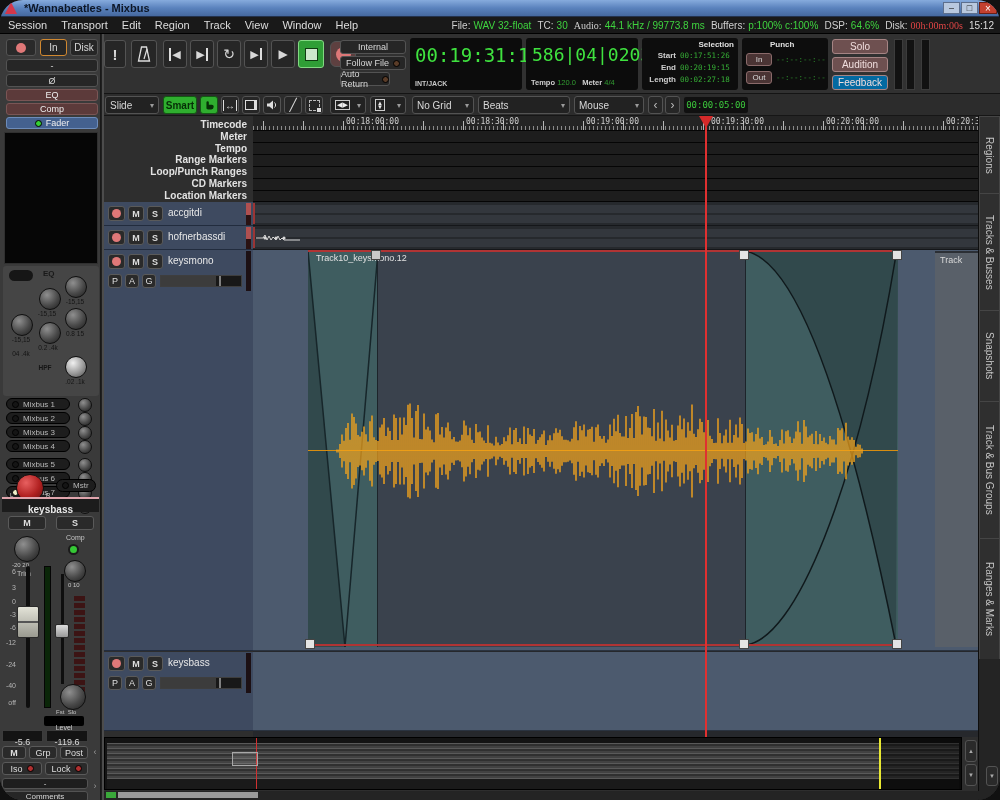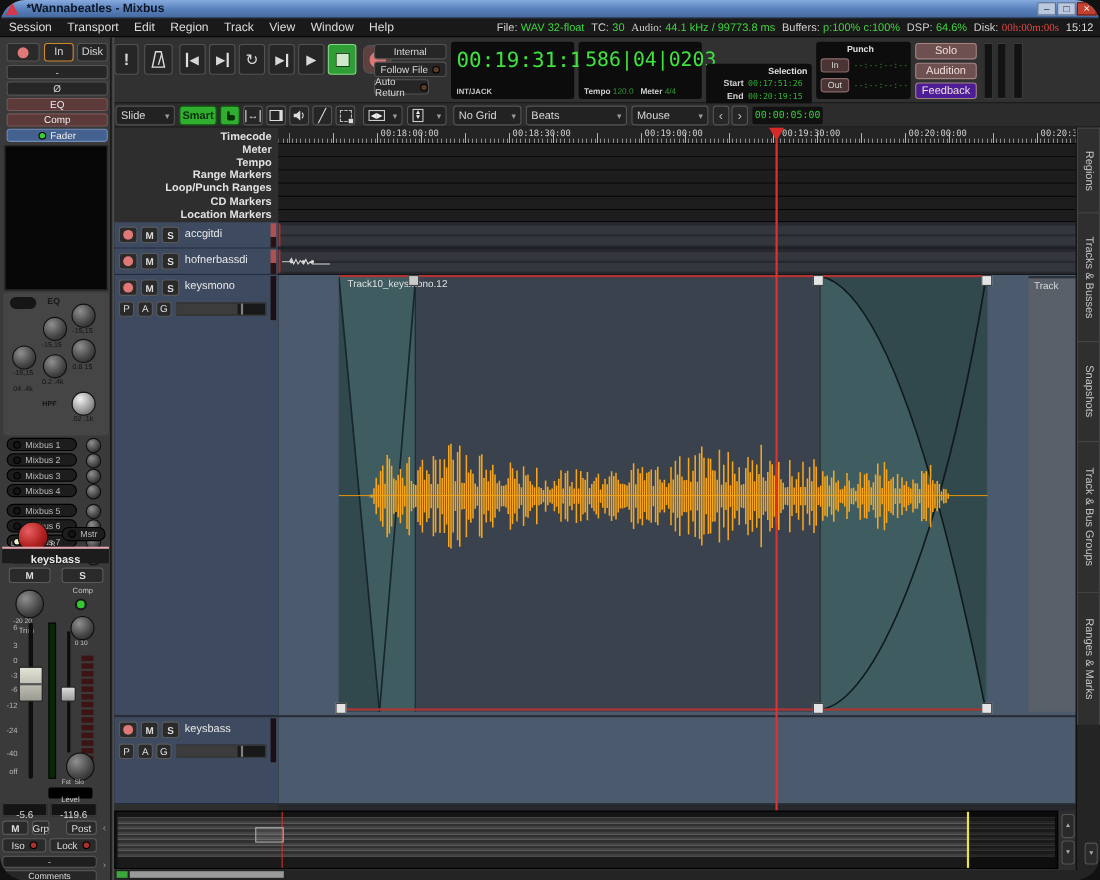--- a/index.html
+++ b/index.html
@@ -118,41 +118,41 @@
   <div class="a clk" style="left:526px;top:38px;width:112px;height:52px;border-radius:3px;">
     <div class="a" style="left:6px;top:6px;font-size:18px;">586|04|0203</div>
     <div class="a" style="left:5px;bottom:3px;font-size:7.5px;font-family:'Liberation Sans',sans-serif;">
       <span class="dim" style="font-weight:bold;">Tempo</span>
       <span class="g" style="opacity:.7;">120.0</span>&nbsp;&nbsp;
       <span class="dim" style="font-weight:bold;">Meter</span>
       <span class="g" style="opacity:.7;">4/4</span>
     </div>
   </div>
 
-  <div class="a" style="left:642px;top:38px;width:96px;height:52px;background:#0d0d0d;border-radius:3px;margin-top:20px;">
+  <div class="a" style="left:642px;top:38px;width:96px;height:52px;background:#0d0d0d;border-radius:3px;">
     <span class="a" style="right:4px;top:2px;font-size:8px;color:#e0e0e0;font-weight:bold;">Selection</span>
     <span class="a dim" style="left:0;top:13px;width:34px;text-align:right;font-size:8px;font-weight:bold;">Start</span>
     <span class="a g mono" style="left:38px;top:13px;font-size:7.5px;opacity:.8;">00:17:51:26</span>
     <span class="a dim" style="left:0;top:25px;width:34px;text-align:right;font-size:8px;font-weight:bold;">End</span>
     <span class="a g mono" style="left:38px;top:25px;font-size:7.5px;opacity:.8;">00:20:19:15</span>
     <span class="a dim" style="left:0;top:37px;width:34px;text-align:right;font-size:8px;font-weight:bold;">Length</span>
     <span class="a g mono" style="left:38px;top:37px;font-size:7.5px;opacity:.8;">00:02:27:18</span>
   </div>
 
   <div class="a" style="left:742px;top:38px;width:86px;height:52px;background:#0d0d0d;border-radius:3px;">
     <span class="a" style="left:28px;top:2px;font-size:8px;color:#e0e0e0;font-weight:bold;">Punch</span>
     <div class="b" style="left:4px;top:15px;width:26px;height:13px;font-size:8px;background:#4a3434;border-color:#8a6a6a;">In</div>
     <span class="a g mono" style="left:34px;top:17px;font-size:7.5px;opacity:.6;">--:--:--:--</span>
     <div class="b" style="left:4px;top:33px;width:26px;height:13px;font-size:8px;background:#4a3434;border-color:#8a6a6a;">Out</div>
     <span class="a g mono" style="left:34px;top:35px;font-size:7.5px;opacity:.6;">--:--:--:--</span>
   </div>
 
   <div class="b" style="left:832px;top:39px;width:56px;height:15px;background:#6e5050;border-color:#a58484;color:#f0dede;">Solo</div>
   <div class="b" style="left:832px;top:57px;width:56px;height:15px;background:#6e5050;border-color:#a58484;color:#f0dede;">Audition</div>
-  <div class="b" style="left:832px;top:75px;width:56px;height:15px;background:#4c1d95;border-color:#a58484;color:#f0dede;">Feedback</div>
+  <div class="b" style="left:832px;top:75px;width:56px;height:15px;background:#0369a1;border-color:#a58484;color:#f0dede;">Feedback</div>
 
   <div class="a" style="left:894px;top:39px;width:9px;height:51px;background:#121212;border:1px solid #3c3c3c;"></div>
   <div class="a" style="left:906px;top:39px;width:9px;height:51px;background:#121212;border:1px solid #3c3c3c;"></div>
   <div class="a" style="left:921px;top:39px;width:9px;height:51px;background:#121212;border:1px solid #3c3c3c;"></div>
 
   <div class="a" style="left:0;top:94px;width:1000px;height:22px;background:#2c2c2c;border-bottom:1px solid #161616;"></div>
   <div class="b cb" style="left:105px;top:96px;width:54px;height:18px;">
     <span>Slide</span>
       <span class="car">▾</span>
   </div>
@@ -345,21 +345,21 @@
       <span style="font-size:7px;color:#ccc;">Level</span>
     </div>
 
     <div class="a" style="left:2px;top:696px;width:41px;height:12px;background:#141414;border:1px solid #3c3c3c;text-align:center;">
       <span style="font-size:9px;color:#d8d8d8;">-5.6</span>
     </div>
     <div class="a" style="left:46px;top:696px;width:42px;height:12px;background:#141414;border:1px solid #3c3c3c;text-align:center;">
       <span style="font-size:9px;color:#d8d8d8;">-119.6</span>
     </div>
     <div class="hbtn" style="left:2px;top:712px;width:24px;height:13px;">M</div>
-    <div class="hbtn" style="left:29px;top:712px;width:16px;height:13px;font-weight:normal;">Grp</div>
+    <div class="hbtn" style="left:29px;top:712px;width:28px;height:13px;font-weight:normal;">Grp</div>
     <div class="hbtn" style="left:60px;top:712px;width:28px;height:13px;font-weight:normal;">Post</div>
     <div class="hbtn" style="left:2px;top:728px;width:40px;height:13px;font-weight:normal;gap:4px;">
       <span>Iso</span>
         <span class="led" style="background:#b03030;"></span>
     </div>
     <div class="hbtn" style="left:45px;top:728px;width:43px;height:13px;font-weight:normal;gap:4px;">
       <span>Lock</span>
         <span class="led" style="background:#b03030;"></span>
     </div>
     <div class="b" style="left:2px;top:744px;width:86px;height:11px;font-size:8px;background:#1e1e1e;">-</div>

